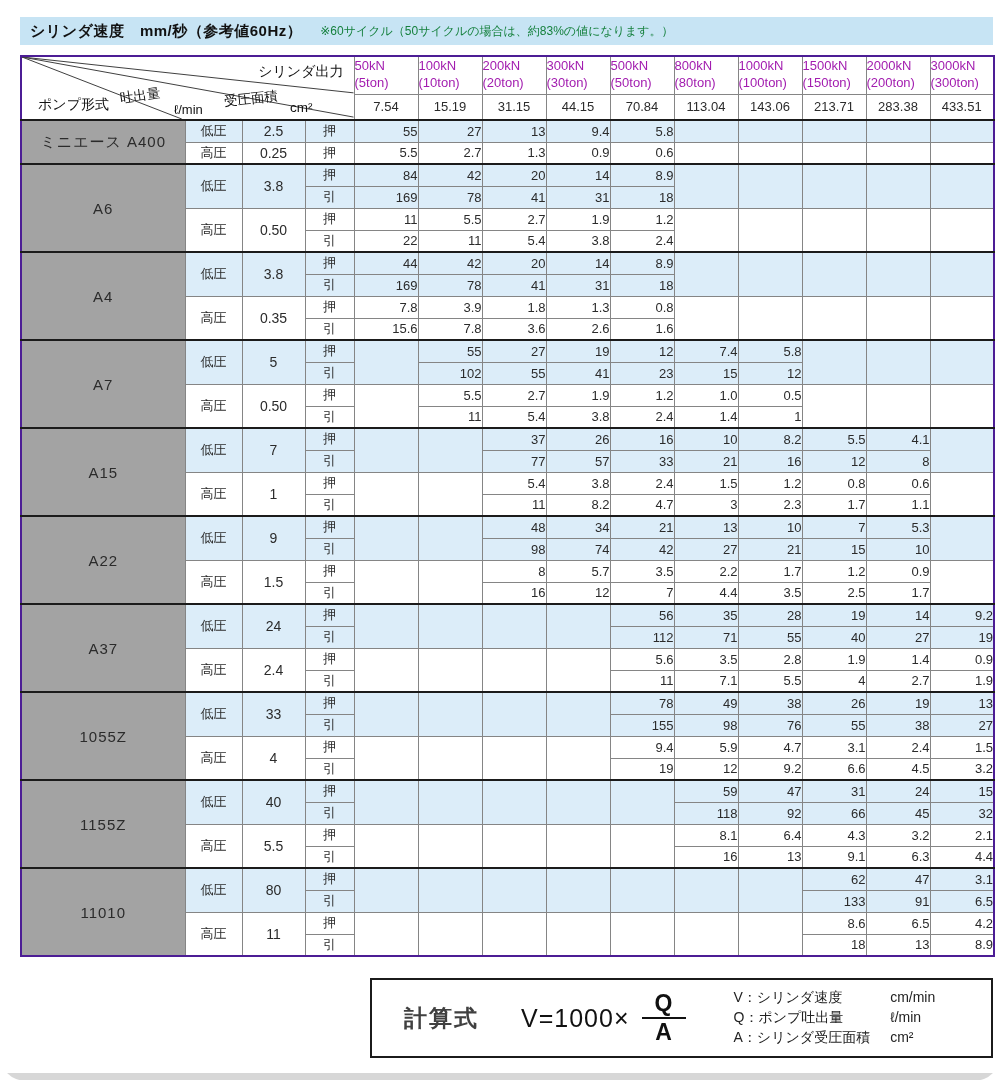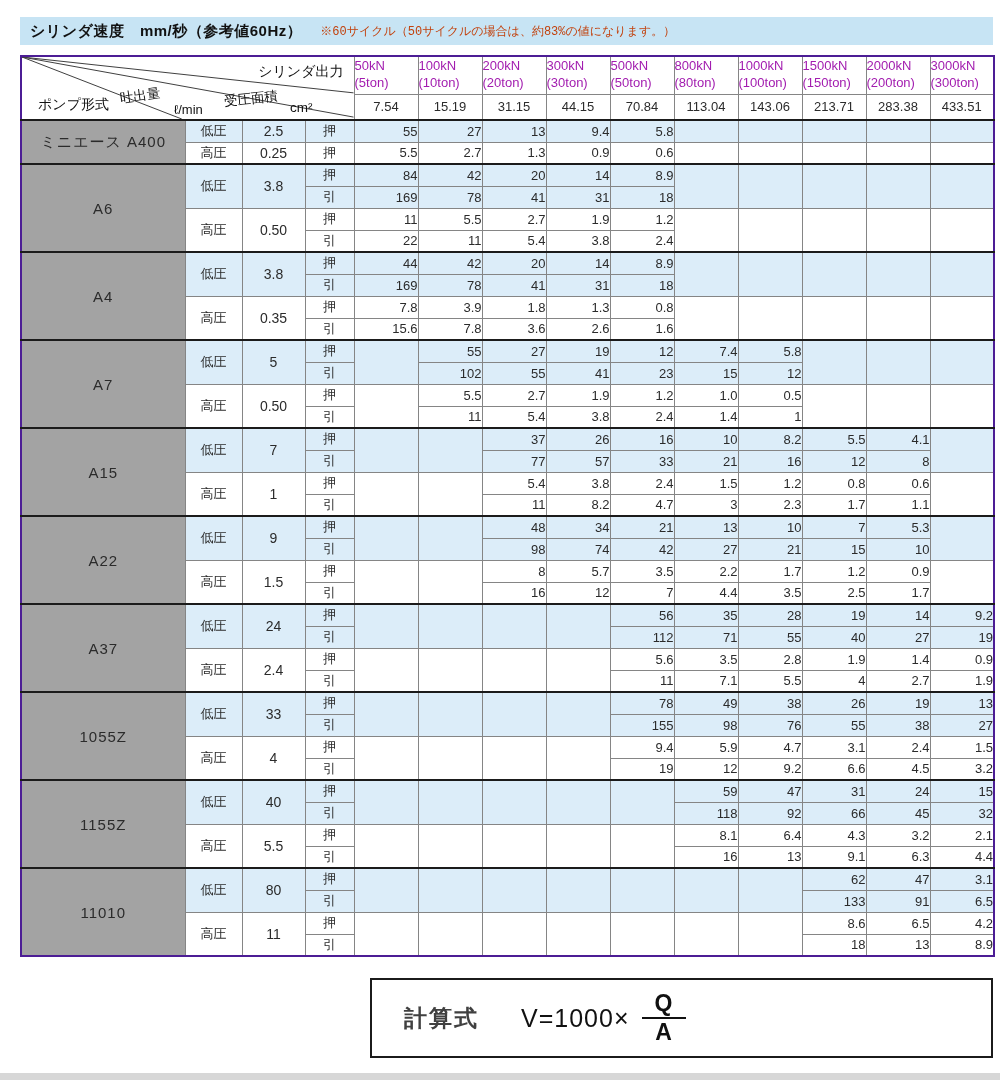--- a/index.html
+++ b/index.html
@@ -1,27 +1,27 @@
 <!DOCTYPE html>
 <html><head>
 <meta charset="utf-8">
 <style>
   * { box-sizing: border-box; }
   html,body { margin:0; padding:0; background:#ffffff; }
   .page {
     position:relative; width:1000px; height:1081px; background:#ffffff;
-    font-family:"Liberation Sans","DejaVu Sans",sans-serif; color:#2b2b2b; overflow:hidden;
+    font-family:"Liberation Sans","DejaVu Sans",sans-serif; color:#2b2b2b; overflow:hidden;border-radius:26px;
   }
   
   .titlebar {
     position:absolute; left:20px; top:17px; width:973px; height:28px;
     background:#c7e4f4; display:flex; align-items:center;
   }
   .titlebar .title { font-size:15px; font-weight:bold; margin-left:10px; letter-spacing:.5px; color:#111; white-space:nowrap; }
-  .titlebar .note  { font-size:12px; margin-left:18px; color:#c2410c; white-space:nowrap;font-family:Liberation Mono, monospace; }
+  .titlebar .note  { font-size:12px; margin-left:18px; color:#15803d; white-space:nowrap; }
 
   
   table.speed {
     position:absolute; left:20px; top:55px; width:973px;
     border-collapse:collapse; table-layout:fixed;
     border:2px solid #4c1d95;
   }
   table.speed th, table.speed td {
     border:1px solid #858585; padding:0; font-weight:normal;
     vertical-align:middle; overflow:hidden; white-space:nowrap;
@@ -635,16 +635,24 @@
   </table>
 
   <div class="formula-box">
     <span class="formula-label">計算式</span>
     <span class="formula-expr">V=1000×</span>
     <span class="frac">
       <span class="q">Q</span>
       <span class="bar"></span>
       <span class="a">A</span>
     </span>
+    <div class="legend">
+        <span class="llabel">V：シリンダ速度</span>
+        <span class="lunit">cm/min</span>
+        <span class="llabel">Q：ポンプ吐出量</span>
+        <span class="lunit">ℓ/min</span>
+        <span class="llabel">A：シリンダ受圧面積</span>
+        <span class="lunit">cm²</span>
+      </div>
   </div>
 
   <div class="bottom-strip"></div>
 </div>
 
 </body></html>

